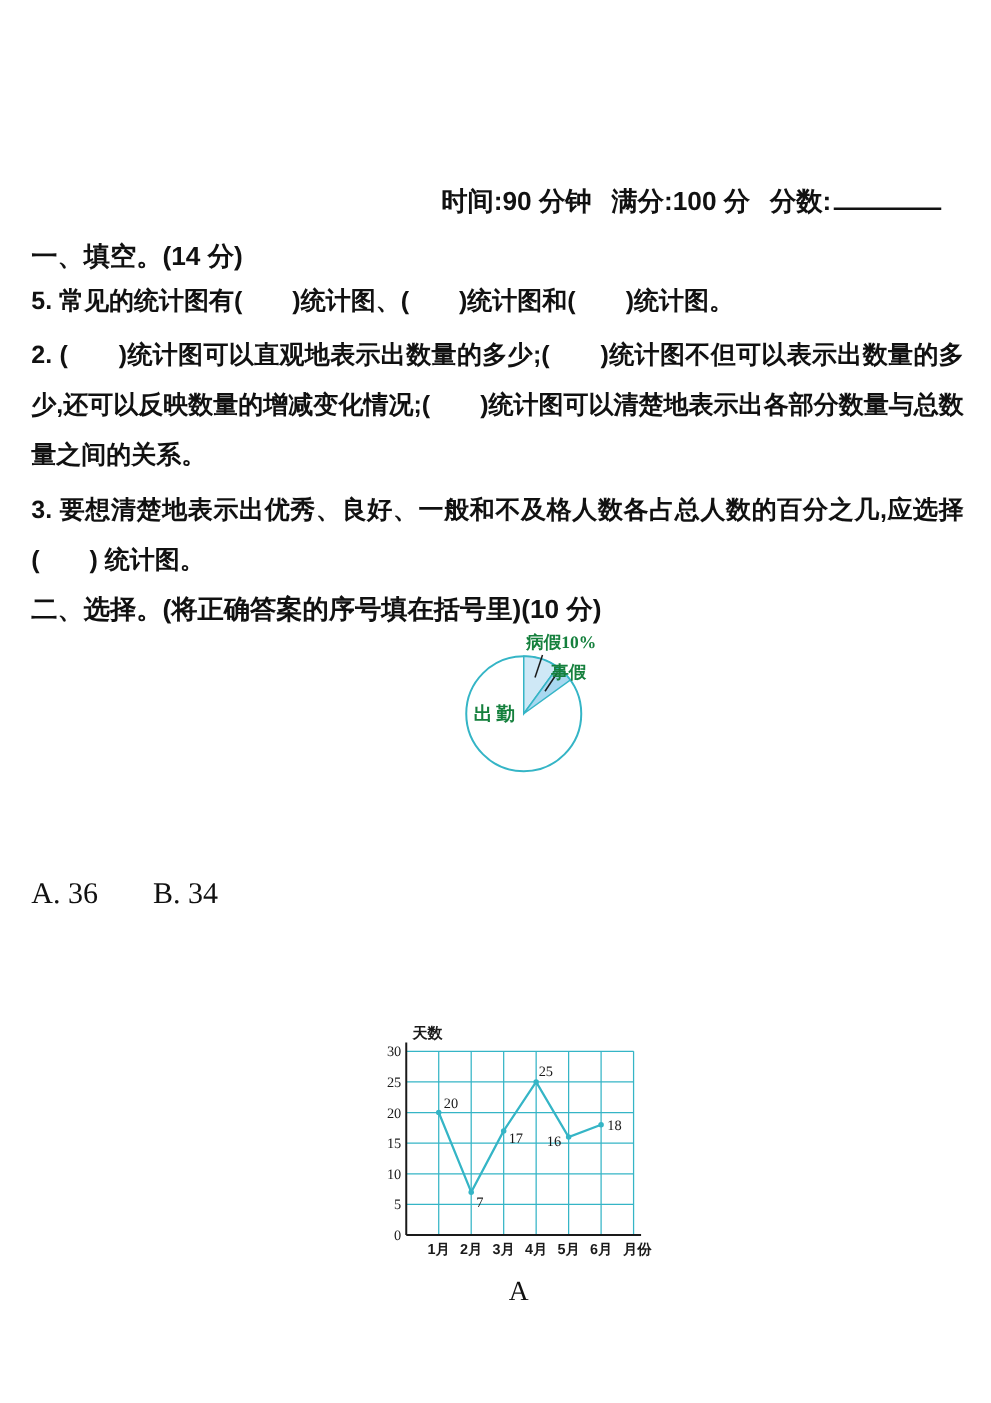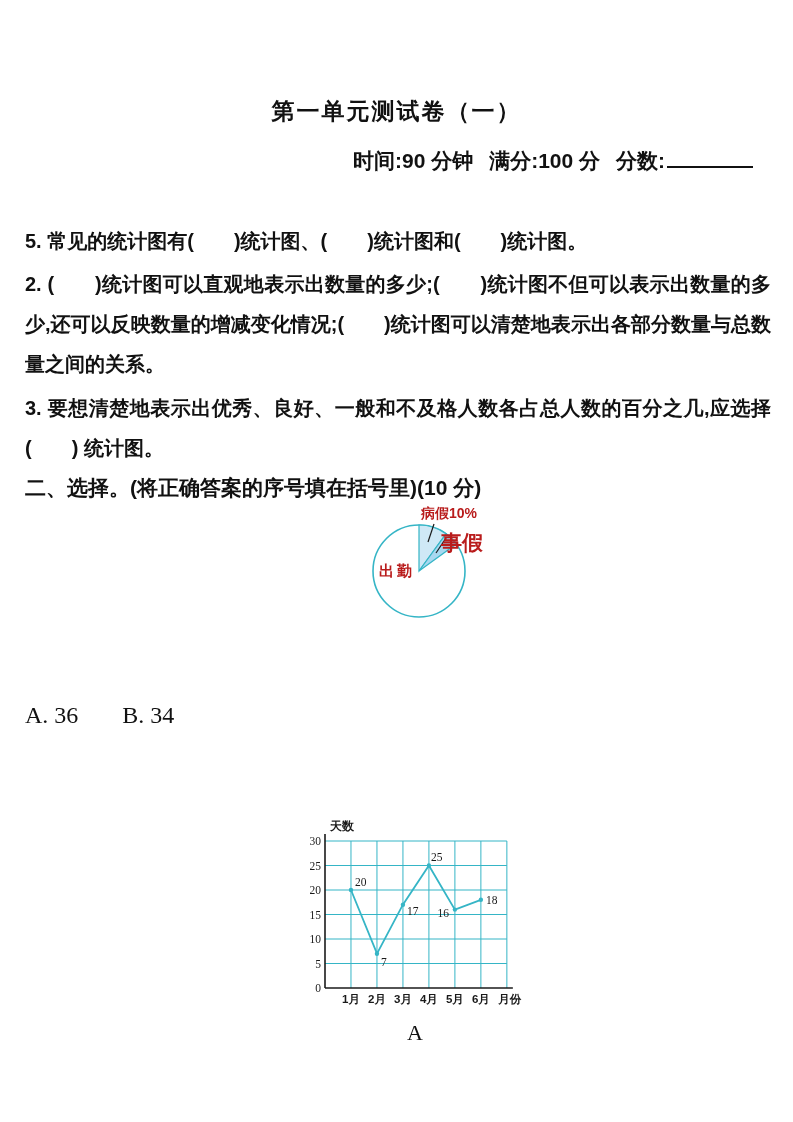--- a/index.html
+++ b/index.html
@@ -33,48 +33,48 @@
   }
   .heading{font-size:21px;}
   .options{
     position:absolute;left:25px;top:702px;
     display:flex;gap:44px;
     font-family:"Liberation Serif",serif;
     font-size:24px;font-weight:normal;
   }
   .pie-wrap{position:absolute;left:333px;top:503px;width:226px;height:122px;}
   .pie-label{
-    position:absolute;font-weight:bold;color:#b91c1c;white-space:nowrap;
-    font-family:Liberation Sans, sans-serif;
+    position:absolute;font-weight:bold;color:#15803d;white-space:nowrap;
+    font-family:Liberation Serif, serif;
   }
   .lbl-sick{left:88px;top:2px;font-size:14px;}
-  .lbl-personal{left:108px;top:26px;font-size:21px;}
+  .lbl-personal{left:108px;top:26px;font-size:14px;}
   .lbl-attend{left:46px;top:59px;font-size:15px;letter-spacing:3px;}
   .line-wrap{position:absolute;left:300px;top:818px;width:250px;height:198px;}
   .caption{
     position:absolute;left:300px;top:1020px;width:230px;
     text-align:center;font-family:"Liberation Serif",serif;
     font-size:22px;font-weight:normal;
   }
 </style>
 </head>
 <body>
 
 <div class="page">
 
-  <h1 class="title">第一单元测试卷（一）</h1>
 
   <div class="meta">
     <span>时间:90 分钟</span>
     <span>满分:100 分</span>
     <span>
       <span>分数:</span><span class="blank-line"></span>
     </span>
   </div>
 
+  <div class="para heading" style="top:186px">一、填空。(14 分)</div>
   <div class="para" style="top:221px">5. 常见的统计图有(　　)统计图、(　　)统计图和(　　)统计图。</div>
   <div class="para" style="top:264px">2. (　　)统计图可以直观地表示出数量的多少;(　　)统计图不但可以表示出数量的多少,还可以反映数量的增减变化情况;(　　)统计图可以清楚地表示出各部分数量与总数量之间的关系。</div>
   <div class="para" style="top:388px">3. 要想清楚地表示出优秀、良好、一般和不及格人数各占总人数的百分之几,应选择(　　) 统计图。</div>
 
   <div class="para heading" style="top:468px">二、选择。(将正确答案的序号填在括号里)(10 分)</div>
 
   <div class="pie-wrap">
     <svg id="pie-svg" width="226" height="122">
         <circle cx="86" cy="68" r="46" fill="#ffffff" stroke="#35b5c6" stroke-width="1.6"></circle>
         <path d="M 86 68 L 86.0 22.0 A 46 46 0 0 1 113.0 30.8 Z" fill="#cfe8f6" stroke="#35b5c6" stroke-width="1.2"></path>

